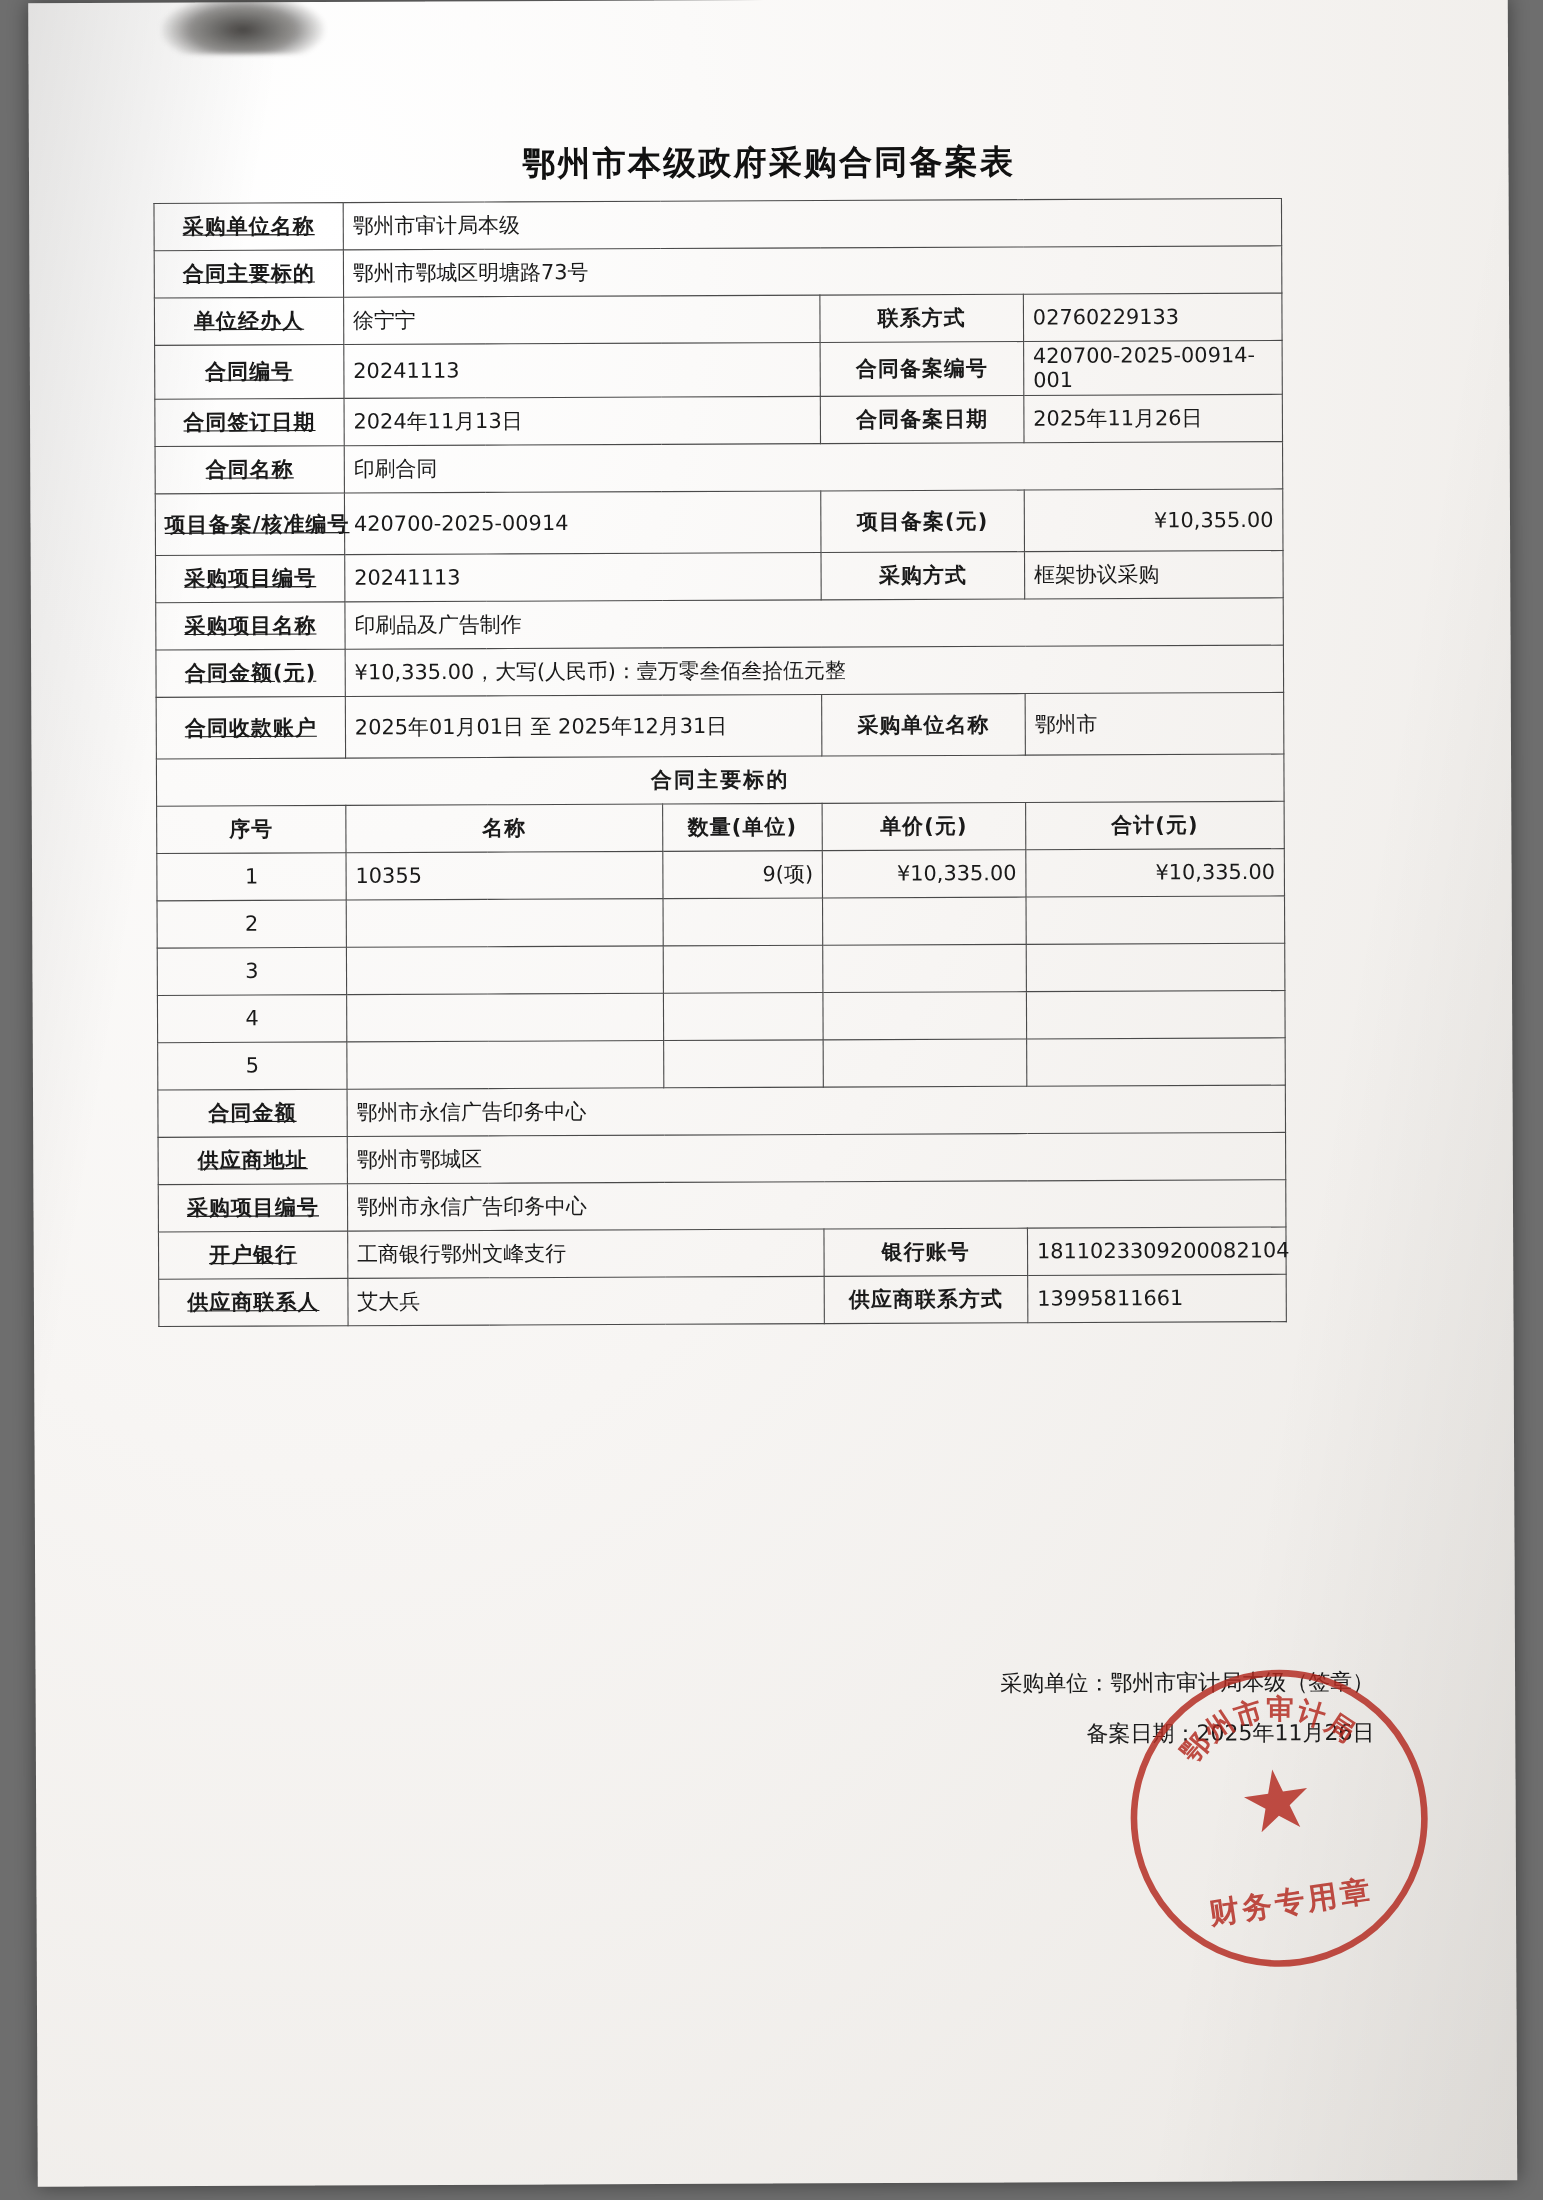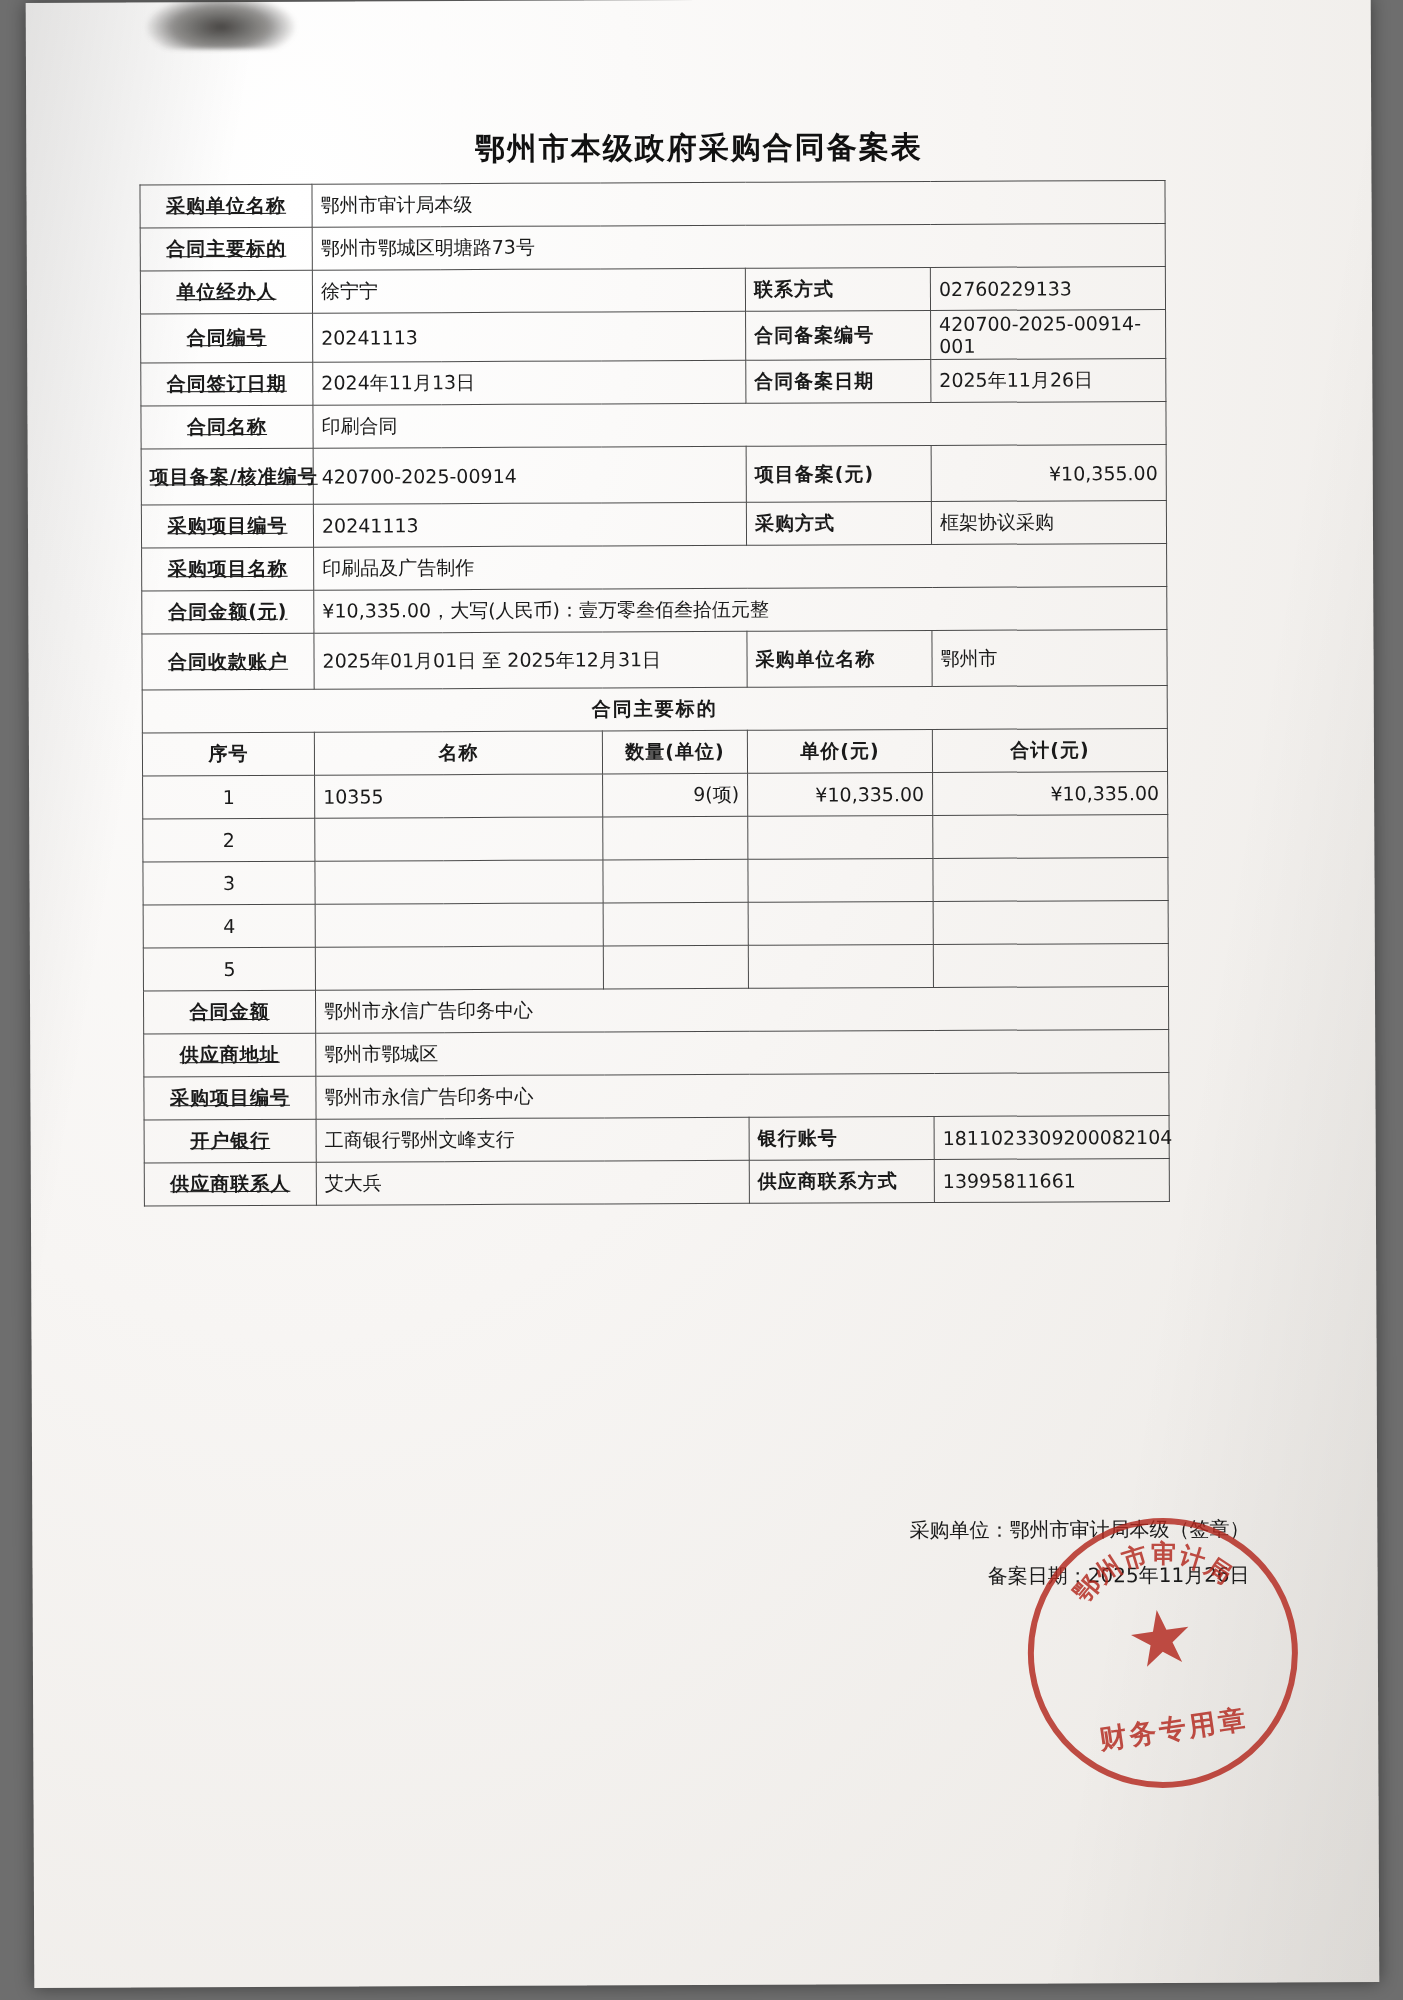--- a/index.html
+++ b/index.html
@@ -75,20 +75,21 @@
   td.lbl {
     text-align: center;
     font-weight: bold;
     letter-spacing: 1px;
     background: transparent;
     width: 172px;
     white-space: nowrap;
     text-decoration: underline;
   }
   td.lbl2 {
+    text-align: center;
     font-weight: bold;
     letter-spacing: 1px;
     width: 185px;
     white-space: nowrap;
   }
   td.val {
     text-align: left;
     padding-left: 12px;
   }
   td.val-num {

